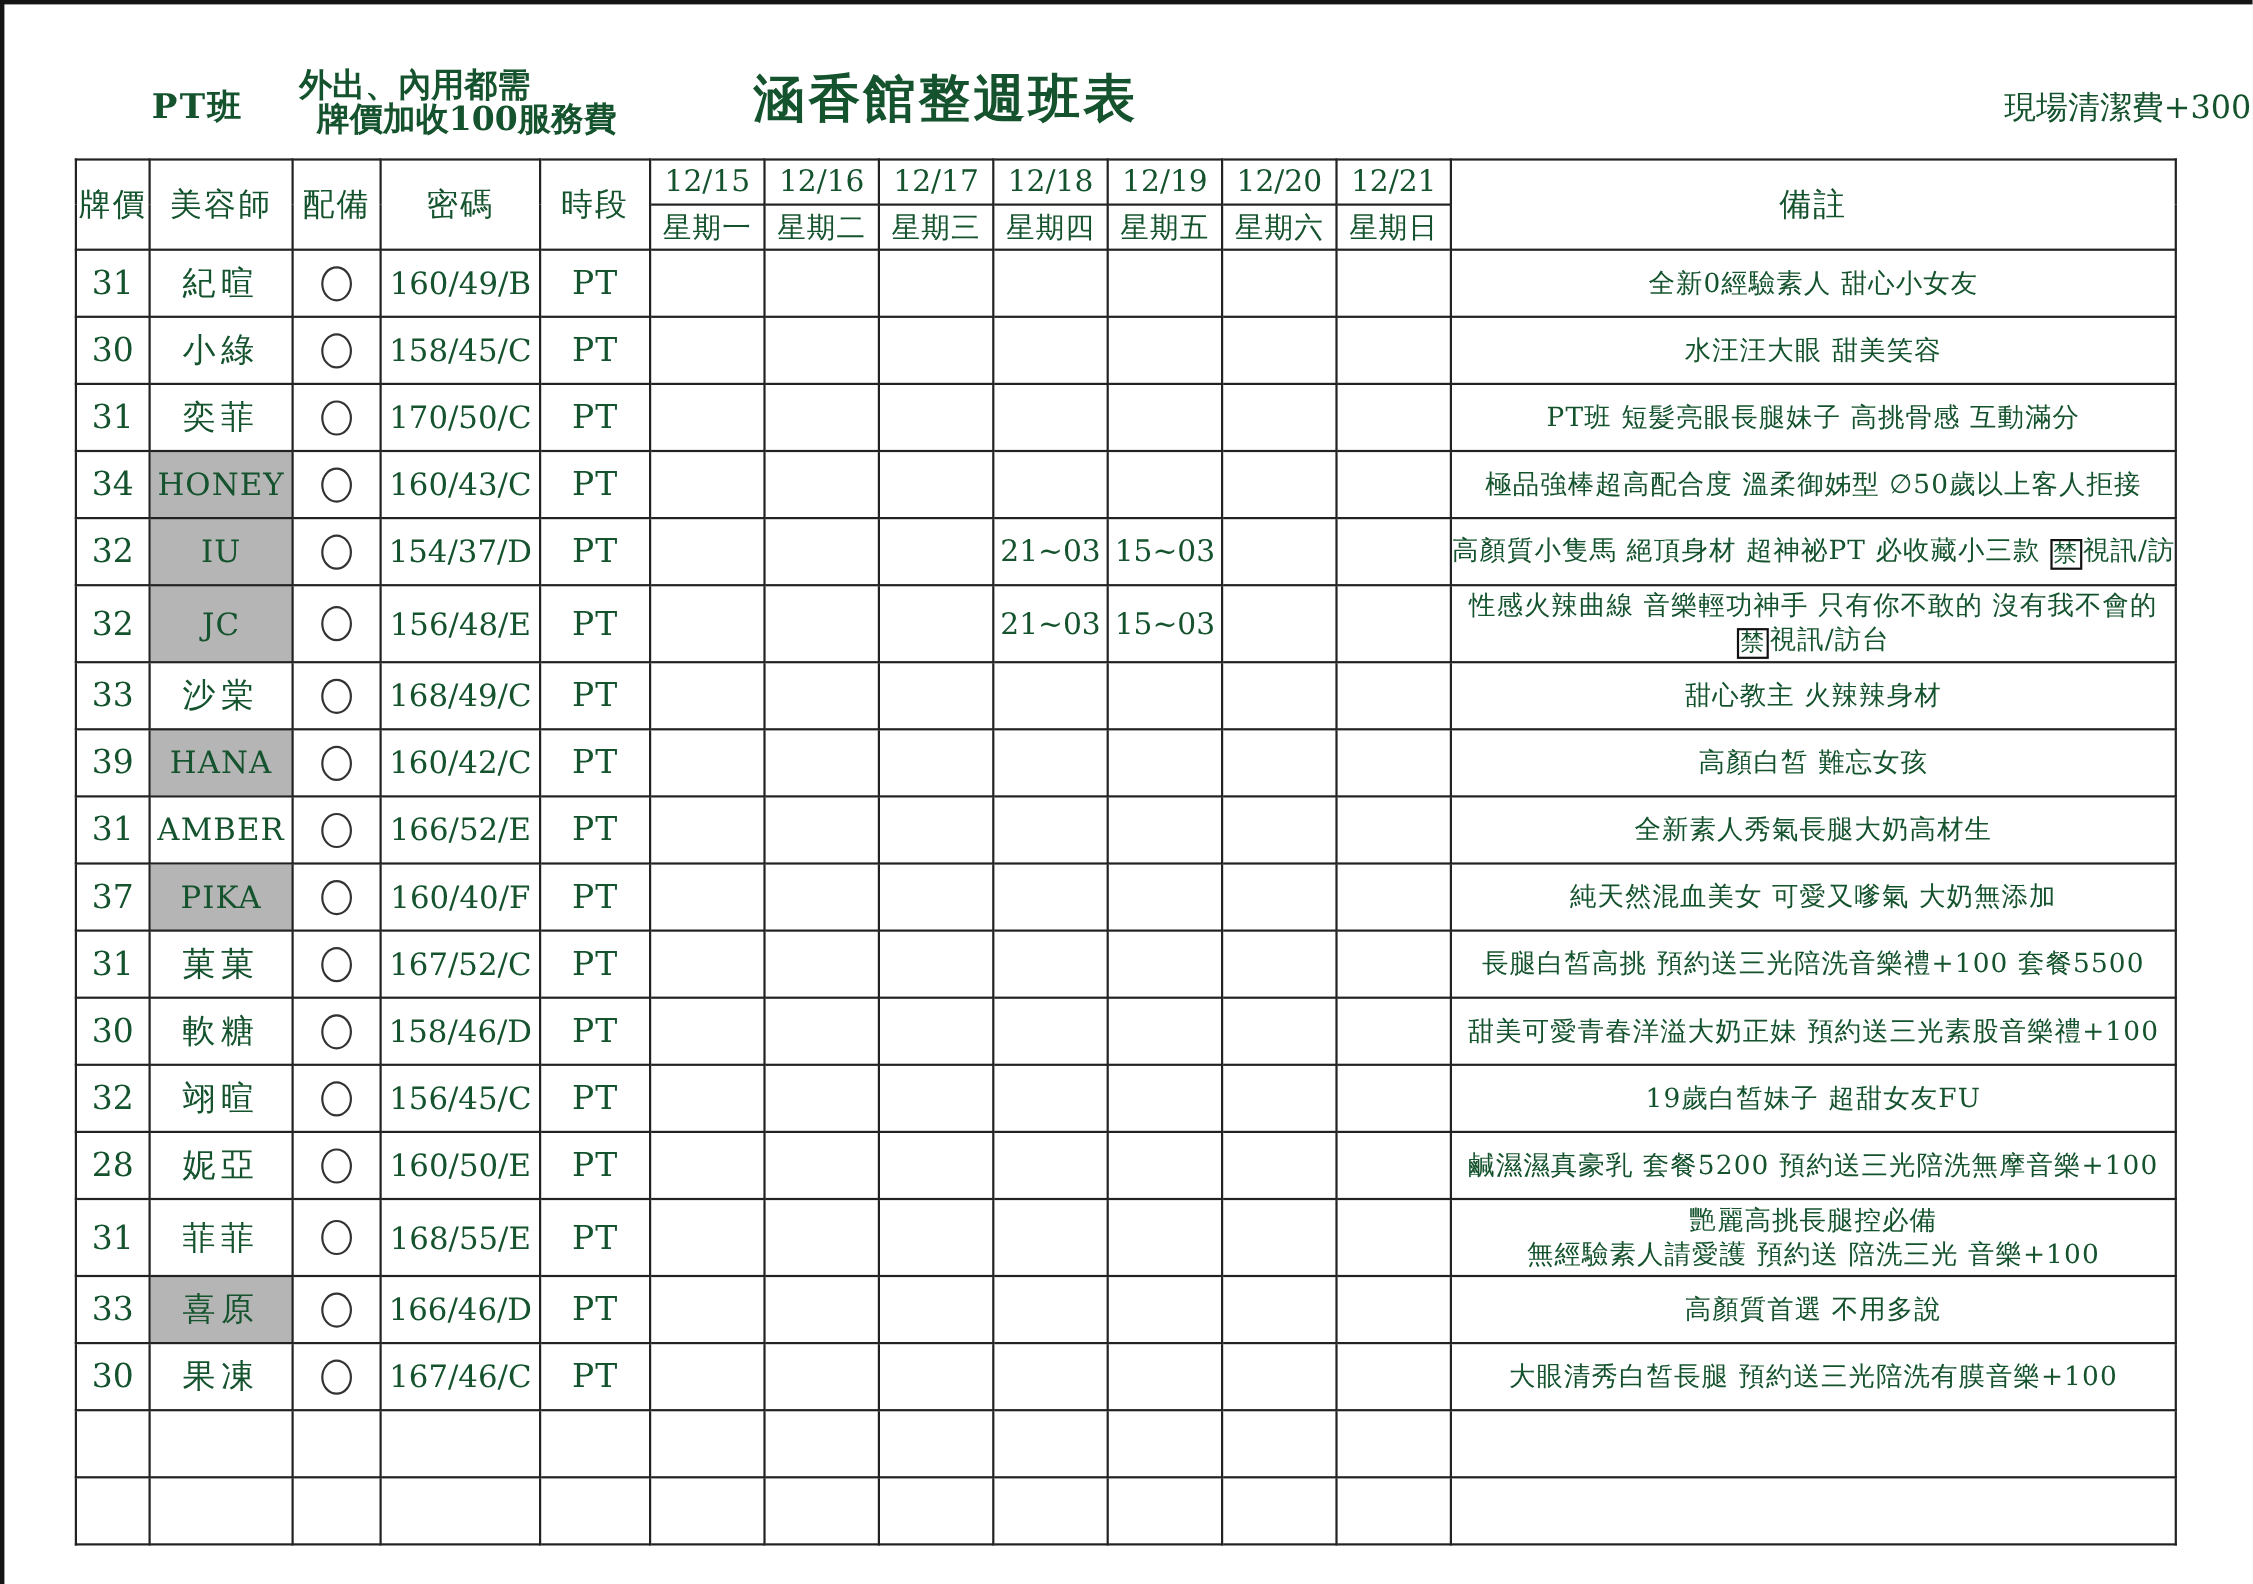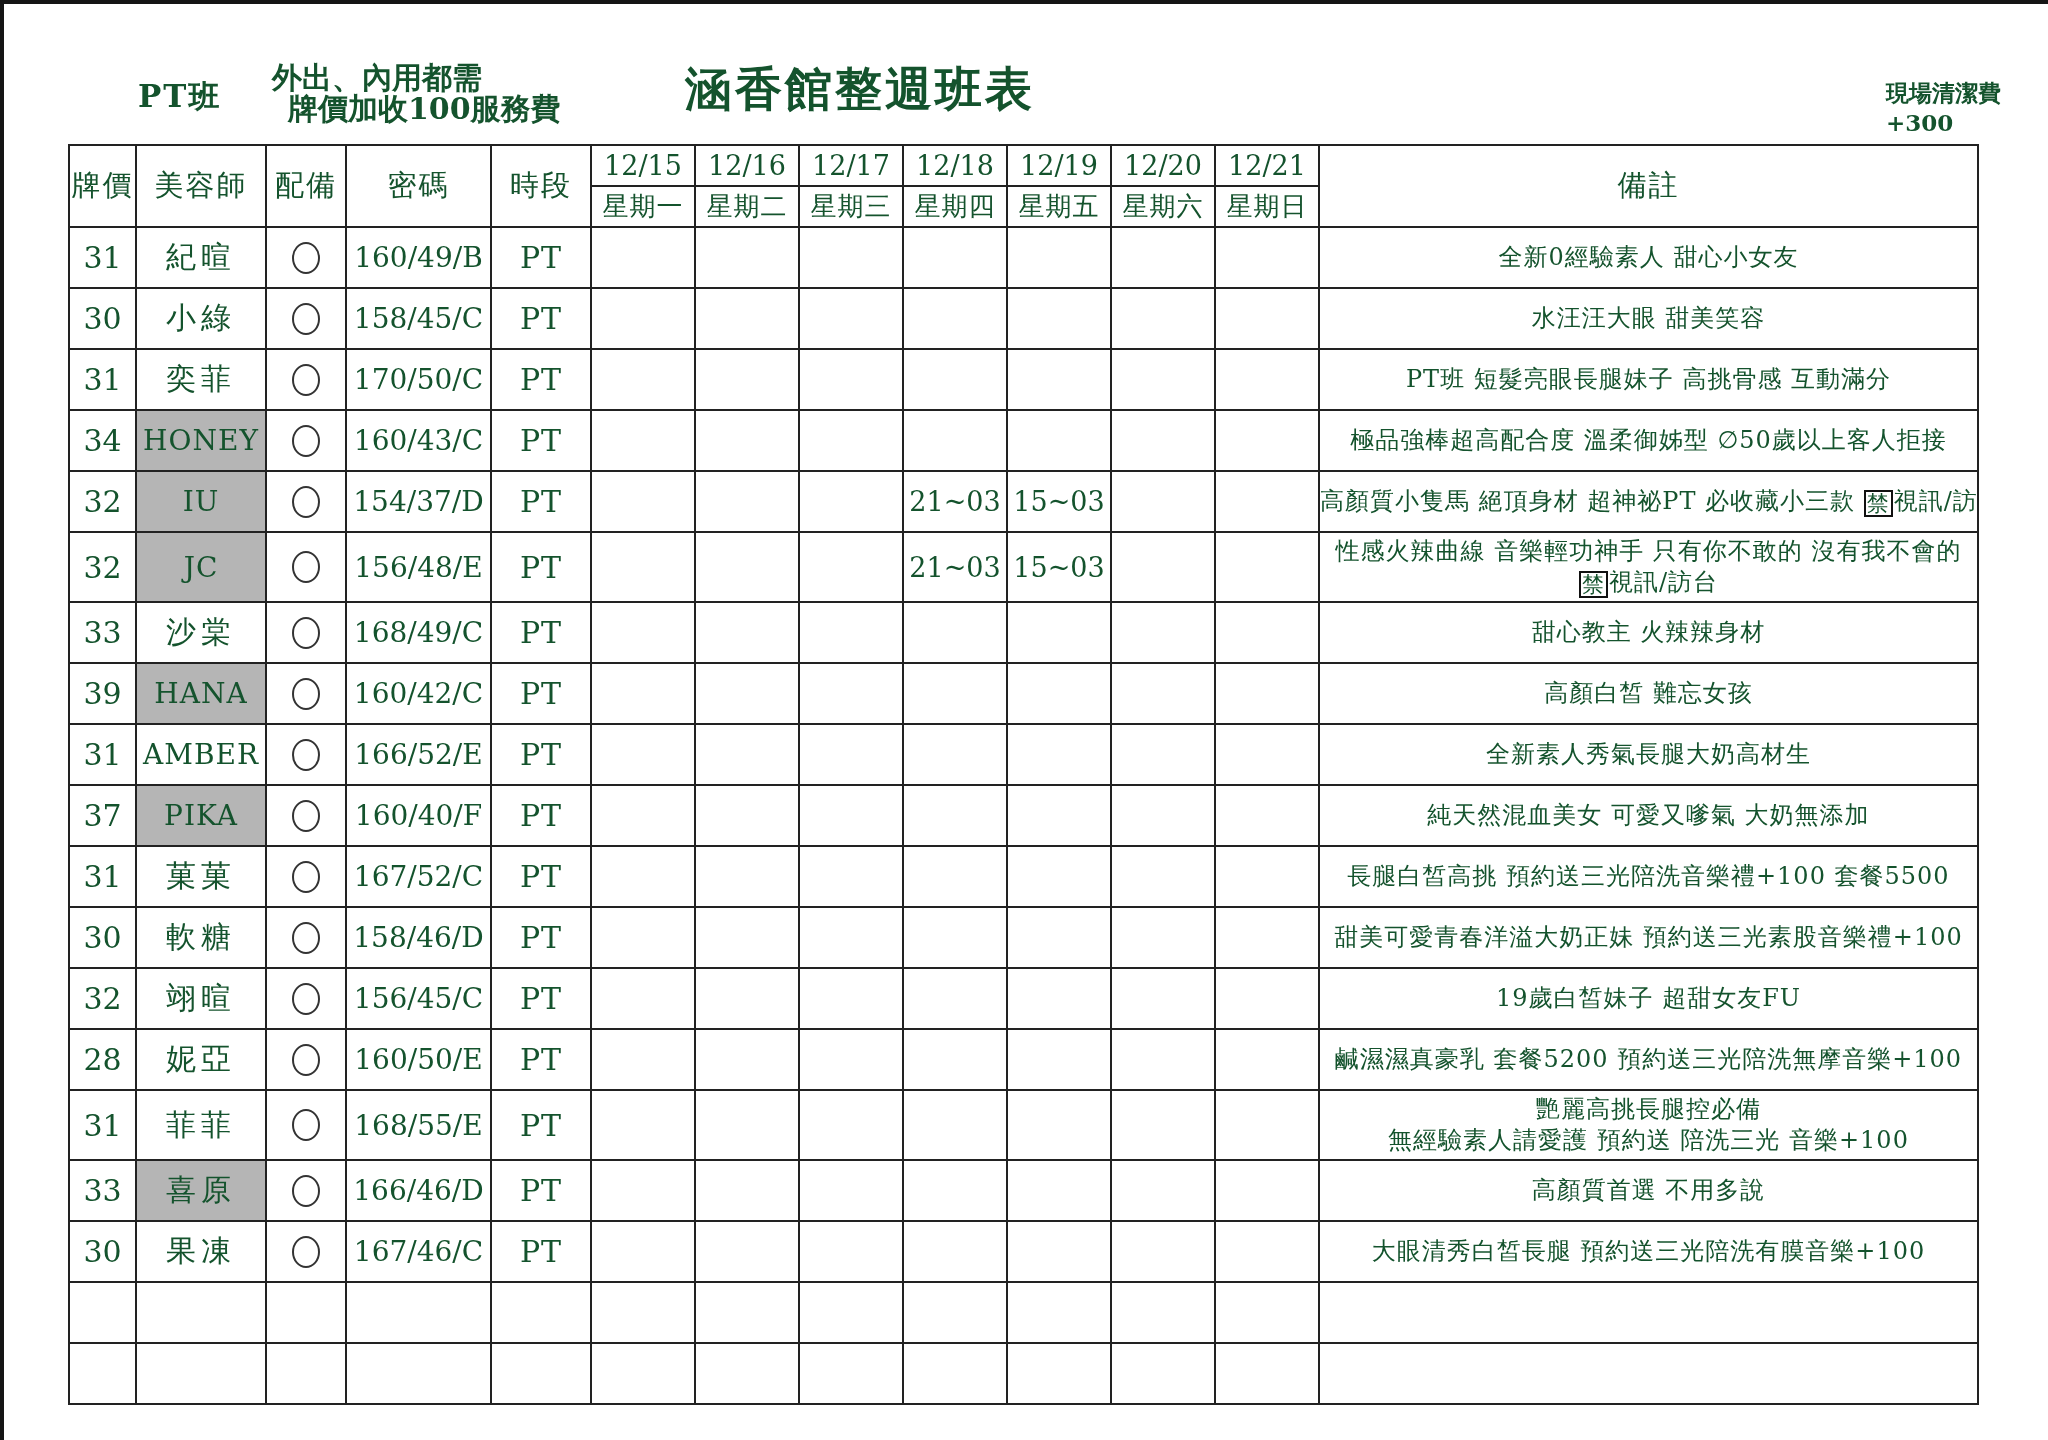--- a/index.html
+++ b/index.html
@@ -11,21 +11,21 @@
   .frame-left{position:absolute;left:0;top:0;width:4px;height:100%;background:#151515;}
 
   
   .class-label{position:absolute;left:138px;top:76px;font-size:31px;font-weight:bold;letter-spacing:2px;}
   .note-left{position:absolute;left:272px;top:62px;font-size:30px;font-weight:bold;line-height:31px;}
   .note-left .l2{margin-left:16px;}
   .doc-title{position:absolute;left:650px;top:58px;width:420px;text-align:center;
              font-size:47px;font-weight:bold;letter-spacing:3px;}
   .note-right{position:absolute;left:1488px;top:64px;font-size:23px;font-weight:bold;line-height:31px;}
   .note-right .l2{margin-left:96px;}
-  .note-far-right{position:absolute;left:1886px;top:78px;font-size:23px;font-weight:bold;}
+  .note-far-right{position:absolute;left:1822px;top:78px;font-size:29px;font-weight:normal;}
 
   
   table.schedule{position:absolute;left:68px;top:144px;width:1909px;
                  border-collapse:collapse;table-layout:fixed;}
   .schedule th,.schedule td{border:2px solid #222;padding:0;text-align:center;vertical-align:middle;
                             overflow:hidden;}
   col.c-price{width:67px;} col.c-name{width:130px;} col.c-equip{width:80px;}
   col.c-code{width:145px;} col.c-shift{width:100px;} col.c-day{width:104px;}
   col.c-notes{width:659px;}
 

